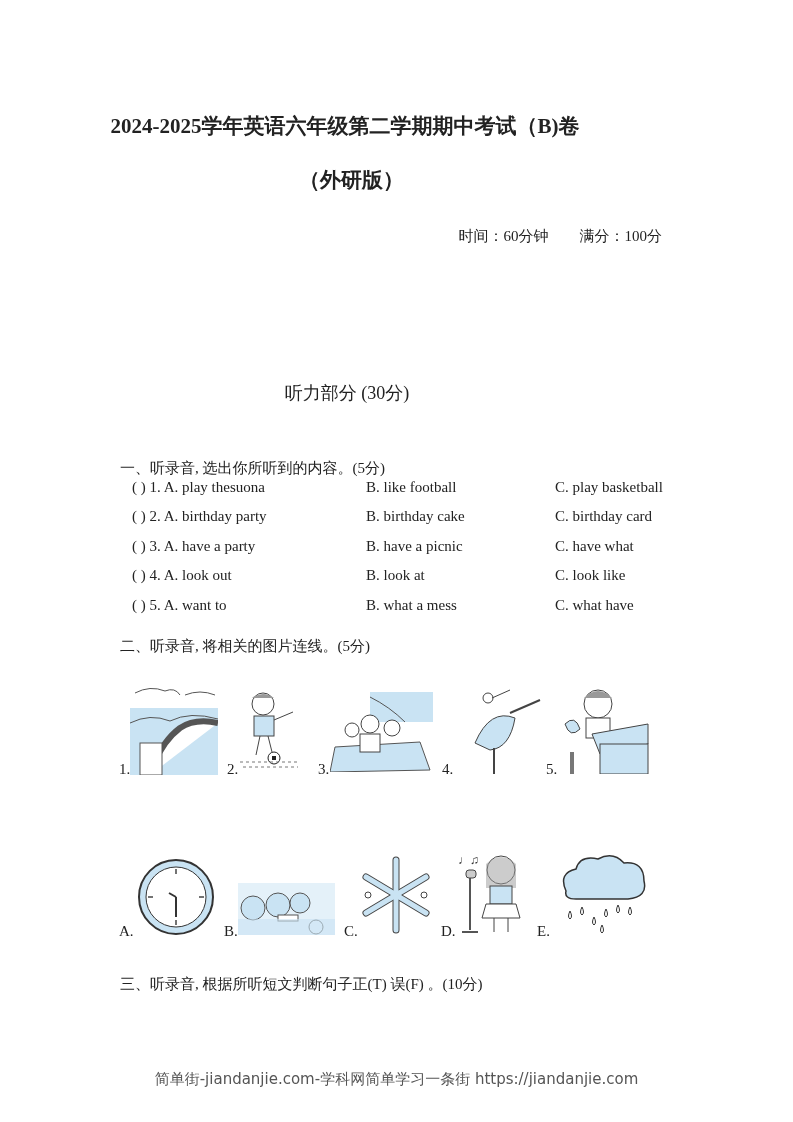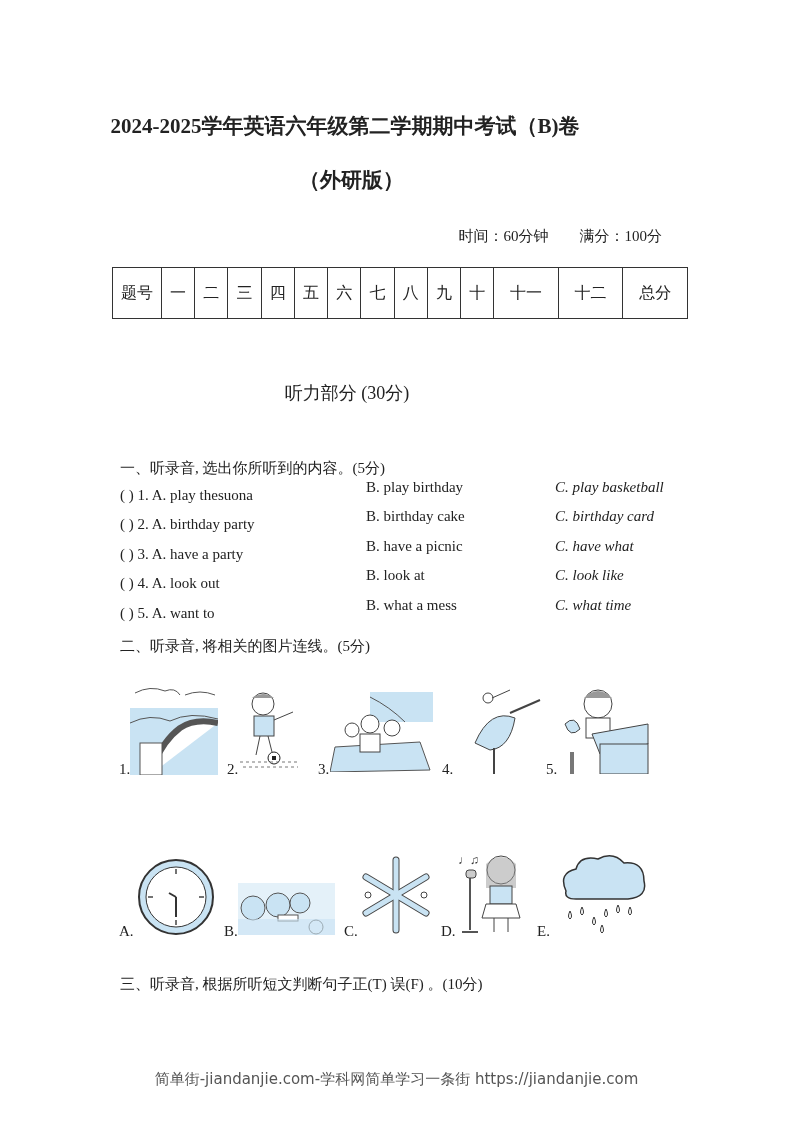--- a/index.html
+++ b/index.html
@@ -9,84 +9,68 @@
   .title { left: 0; width: 690px; top: 112px; text-align: center; font-size: 21px; font-weight: bold; letter-spacing: 0px; }
   .subtitle { left: 0; width: 703px; top: 166px; text-align: center; font-size: 21px; font-weight: bold; font-family: "DejaVu Sans", sans-serif; }
   .time { right: 131px; top: 227px; font-size: 15px; }
   .time span { margin-left: 16px; }
   table.score { position: absolute; left: 112px; top: 267px; width: 576px; border-collapse: collapse; }
   table.score td { border: 1px solid #333; height: 50px; text-align: center; font-size: 16px; font-family: "DejaVu Sans", sans-serif; padding: 0; }
   table.score td.rowhead { width: 48px; }
   .section-head { left: 0; width: 694px; top: 381px; text-align: center; font-size: 18px; }
   .q-head { left: 120px; font-size: 15px; }
   .row { left: 120px; font-size: 15px; height: 20px; width: 600px; }
-  .row .a { position: absolute; left: 0; margin-top: 8px; }
+  .row .a { position: absolute; left: 12px; }
   .row .b { position: absolute; left: 246px; }
-  .row .c { position: absolute; left: 435px; font-style: italic; }
+  .row .c { position: absolute; left: 435px; }
   .pic { position: absolute; }
   .pic-label { position: absolute; font-size: 15px; }
   .footer { left: 0; width: 793px; top: 1070px; text-align: center; font-size: 15px; color: #555; font-family: "DejaVu Sans", sans-serif; }
 </style>
 </head>
 <body>
 
 <div class="abs title">2024-2025学年英语六年级第二学期期中考试（B)卷</div>
 <div class="abs subtitle">（外研版）</div>
 <div class="abs time">
   <span>时间：60分钟</span>&nbsp;&nbsp;&nbsp;&nbsp;<span>满分：100分</span>
 </div>
 
 <table class="score">
   <tbody>
-      <tr>
-    <td class="rowhead">题号</td>
-    <td>一</td>
-    <td>二</td>
-    <td>三</td>
-    <td>四</td>
-    <td>五</td>
-    <td>六</td>
-    <td>七</td>
-    <td>八</td>
-    <td>九</td>
-    <td>十</td>
-    <td>十一</td>
-    <td>十二</td>
-    <td>总分</td>
-  </tr>
 </tbody>
   </table>
 
 <div class="abs section-head">听力部分 (30分)</div>
 
 <div class="abs q-head" style="top:459px;">一、听录音, 选出你所听到的内容。(5分)</div>
 <div class="abs row" style="top:479px;">
   <span class="a">(    ) 1. A. play thesuona</span>
-  <span class="b">B. play birthday</span>
+  <span class="b">B. like football</span>
   <span class="c">C. play basketball</span>
 </div>
 <div class="abs row" style="top:508px;">
   <span class="a">(    ) 2. A. birthday party</span>
   <span class="b">B. birthday cake</span>
   <span class="c">C. birthday card</span>
 </div>
 <div class="abs row" style="top:538px;">
   <span class="a">(    ) 3. A. have a party</span>
   <span class="b">B. have a picnic</span>
   <span class="c">C. have what</span>
 </div>
 <div class="abs row" style="top:567px;">
   <span class="a">(    ) 4. A. look out</span>
   <span class="b">B. look at</span>
   <span class="c">C. look like</span>
 </div>
 <div class="abs row" style="top:597px;">
   <span class="a">(    ) 5. A. want to</span>
   <span class="b">B. what a mess</span>
-  <span class="c">C. what time</span>
+  <span class="c">C. what have</span>
 </div>
 
 <div class="abs q-head" style="top:637px;">二、听录音, 将相关的图片连线。(5分)</div>
 
 <span class="pic-label" style="left:119px;top:761px;">1.</span>
 <svg class="pic" style="left:130px;top:683px;" width="88" height="92">
   <rect x="0" y="25" width="88" height="67" fill="#c9e3f3"></rect>
   <path d="M5 10 Q20 2 35 8 Q45 4 50 12" stroke="#555" fill="none"></path>
   <path d="M55 12 Q70 6 85 12" stroke="#555" fill="none"></path>
   <path d="M0 40 Q20 30 40 38 Q60 28 88 36" stroke="#555" fill="none"></path>

